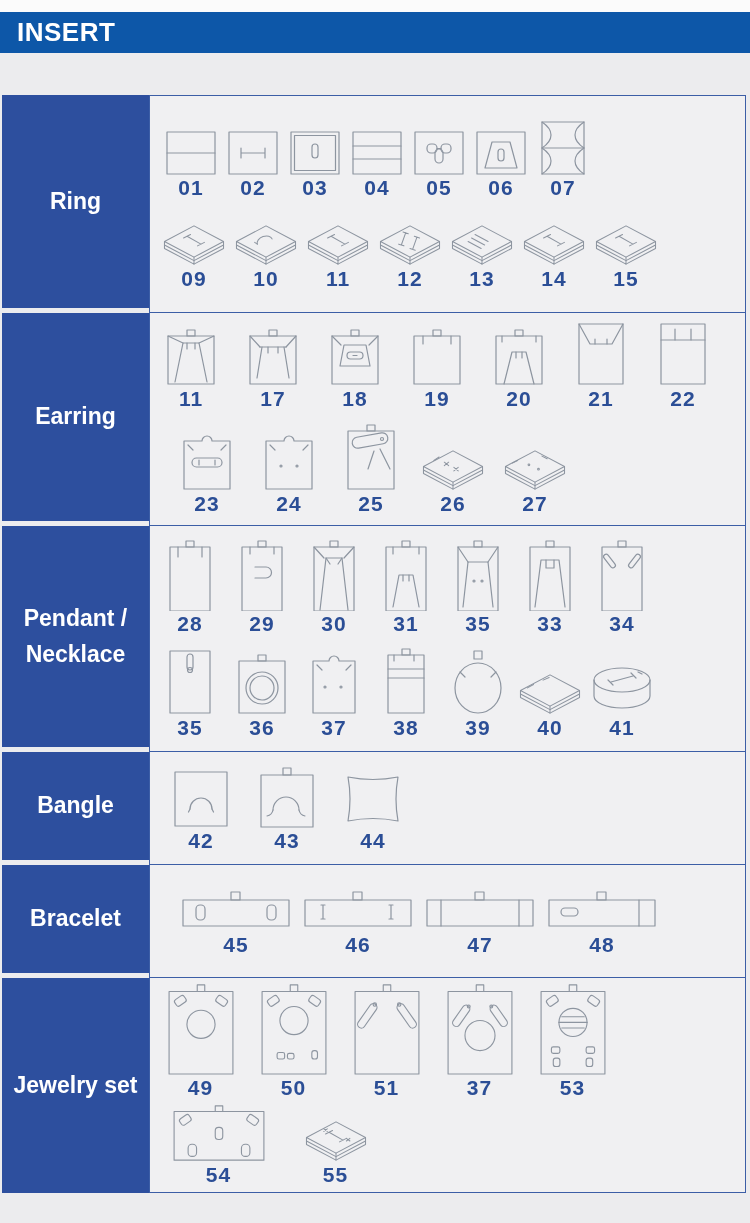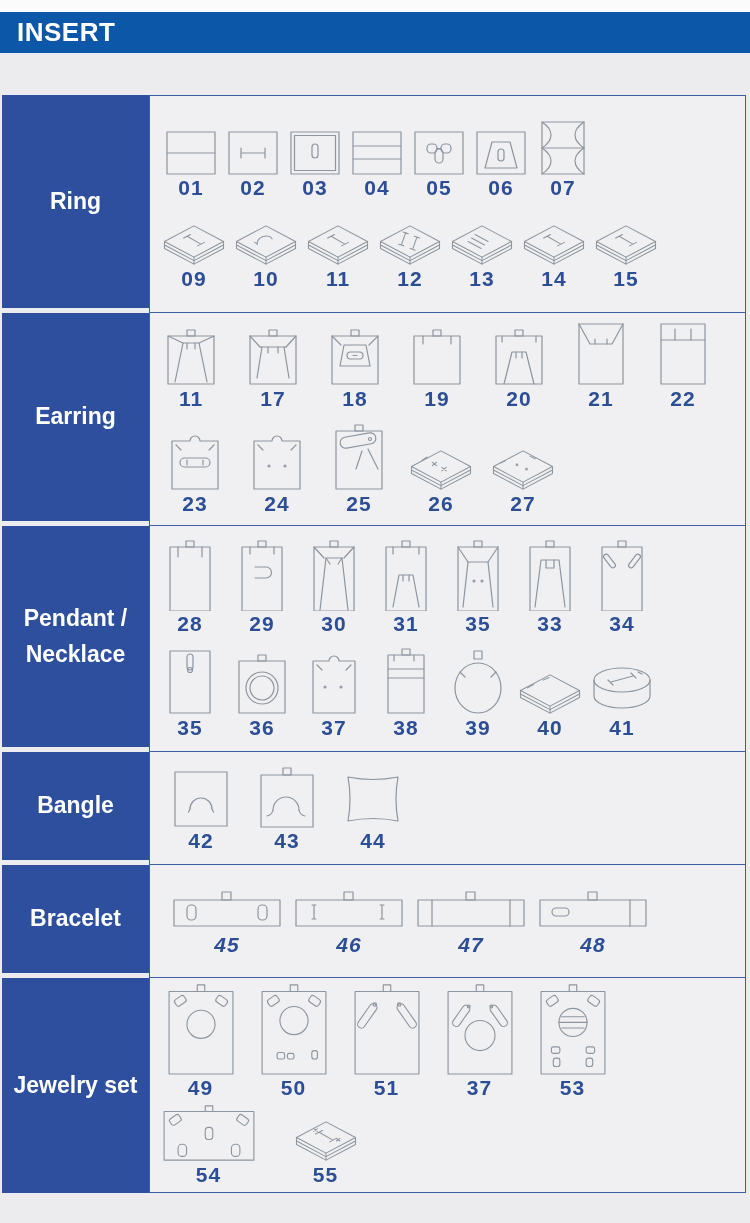--- a/index.html
+++ b/index.html
@@ -327,21 +327,21 @@
                   <g fill="none" stroke="#8d95a0" stroke-width="1.2" stroke-linecap="round" stroke-linejoin="round">
                     <rect x="6" y="2" width="44" height="60"></rect>
                     <path d="M6 18 H50"></path>
                     <path d="M20 7 V18 M36 7 V18"></path>
                   </g>
                 </svg>
               </div>
               <figcaption class="num">22</figcaption>
             </figure>
           </div>
-          <div class="irow" style="padding-left: 4px; text-align: center;">
+          <div class="irow" style="padding-left: 16px; text-align: center;">
             <figure class="item" style="width: 82px;">
               <div class="fig" style="height: 70px;">
                 <svg width="56" height="62" viewBox="0 0 56 62">
                   <g fill="none" stroke="#8d95a0" stroke-width="1.2" stroke-linecap="round" stroke-linejoin="round">
                     <path d="M5 12 H23 A5 5 0 1 1 33 12 H51 V60 H5 Z"></path>
                     <path d="M9 16 L14 21 M47 16 L42 21"></path>
                     <rect x="13" y="29" width="30" height="9" rx="4.5"></rect>
                     <path d="M20 31 V36 M36 31 V36"></path>
                   </g>
                 </svg>
@@ -640,21 +640,21 @@
                 </svg>
               </div>
               <figcaption class="num">44</figcaption>
             </figure>
           </div>
         </div>
       </section>
       <section class="sec" style="height: 113px;">
         <div class="label-cell">Bracelet</div>
         <div class="content-cell">
-          <div class="irow" style="padding-left: 16px; font-style: italic;">
+          <div class="irow" style="padding-left: 25px;">
             <figure class="item" style="width: 122px;">
               <div class="fig" style="height: 46px;">
                 <svg width="110" height="46" viewBox="0 0 110 46">
                   <g fill="none" stroke="#8d95a0" stroke-width="1.2" stroke-linecap="round" stroke-linejoin="round">
                     <rect x="50" y="6" width="9" height="8"></rect>
                     <rect x="2" y="14" width="106" height="26"></rect>
                     <rect x="15" y="19" width="9" height="15" rx="4"></rect>
                     <rect x="86" y="19" width="9" height="15" rx="4"></rect>
                   </g>
                 </svg>
@@ -781,21 +781,21 @@
                     <rect x="14" y="68" width="9" height="7" rx="2"></rect>
                     <rect x="51" y="68" width="9" height="7" rx="2"></rect>
                     <rect x="16" y="80" width="7" height="9" rx="2.5"></rect>
                     <rect x="51" y="80" width="7" height="9" rx="2.5"></rect>
                   </g>
                 </svg>
               </div>
               <figcaption class="num">53</figcaption>
             </figure>
           </div>
-          <div class="irow" style="">
+          <div class="irow" style="padding-left: 10px;">
             <figure class="item" style="width: 117px;">
               <div class="fig" style="height: 58px;">
                 <svg width="94" height="58" viewBox="0 0 100 62">
                   <g fill="none" stroke="#8d95a0" stroke-width="1.2" stroke-linecap="round" stroke-linejoin="round">
                     <rect x="46" y="2" width="8" height="6"></rect>
                     <rect x="2" y="8" width="96" height="52"></rect>
                     <rect x="8" y="13" width="12" height="8" rx="2.5" transform="rotate(-35 14 17)"></rect>
                     <rect x="80" y="13" width="12" height="8" rx="2.5" transform="rotate(35 86 17)"></rect>
                     <rect x="46" y="25" width="8" height="13" rx="3.5"></rect>
                     <rect x="17" y="43" width="9" height="13" rx="4"></rect>

